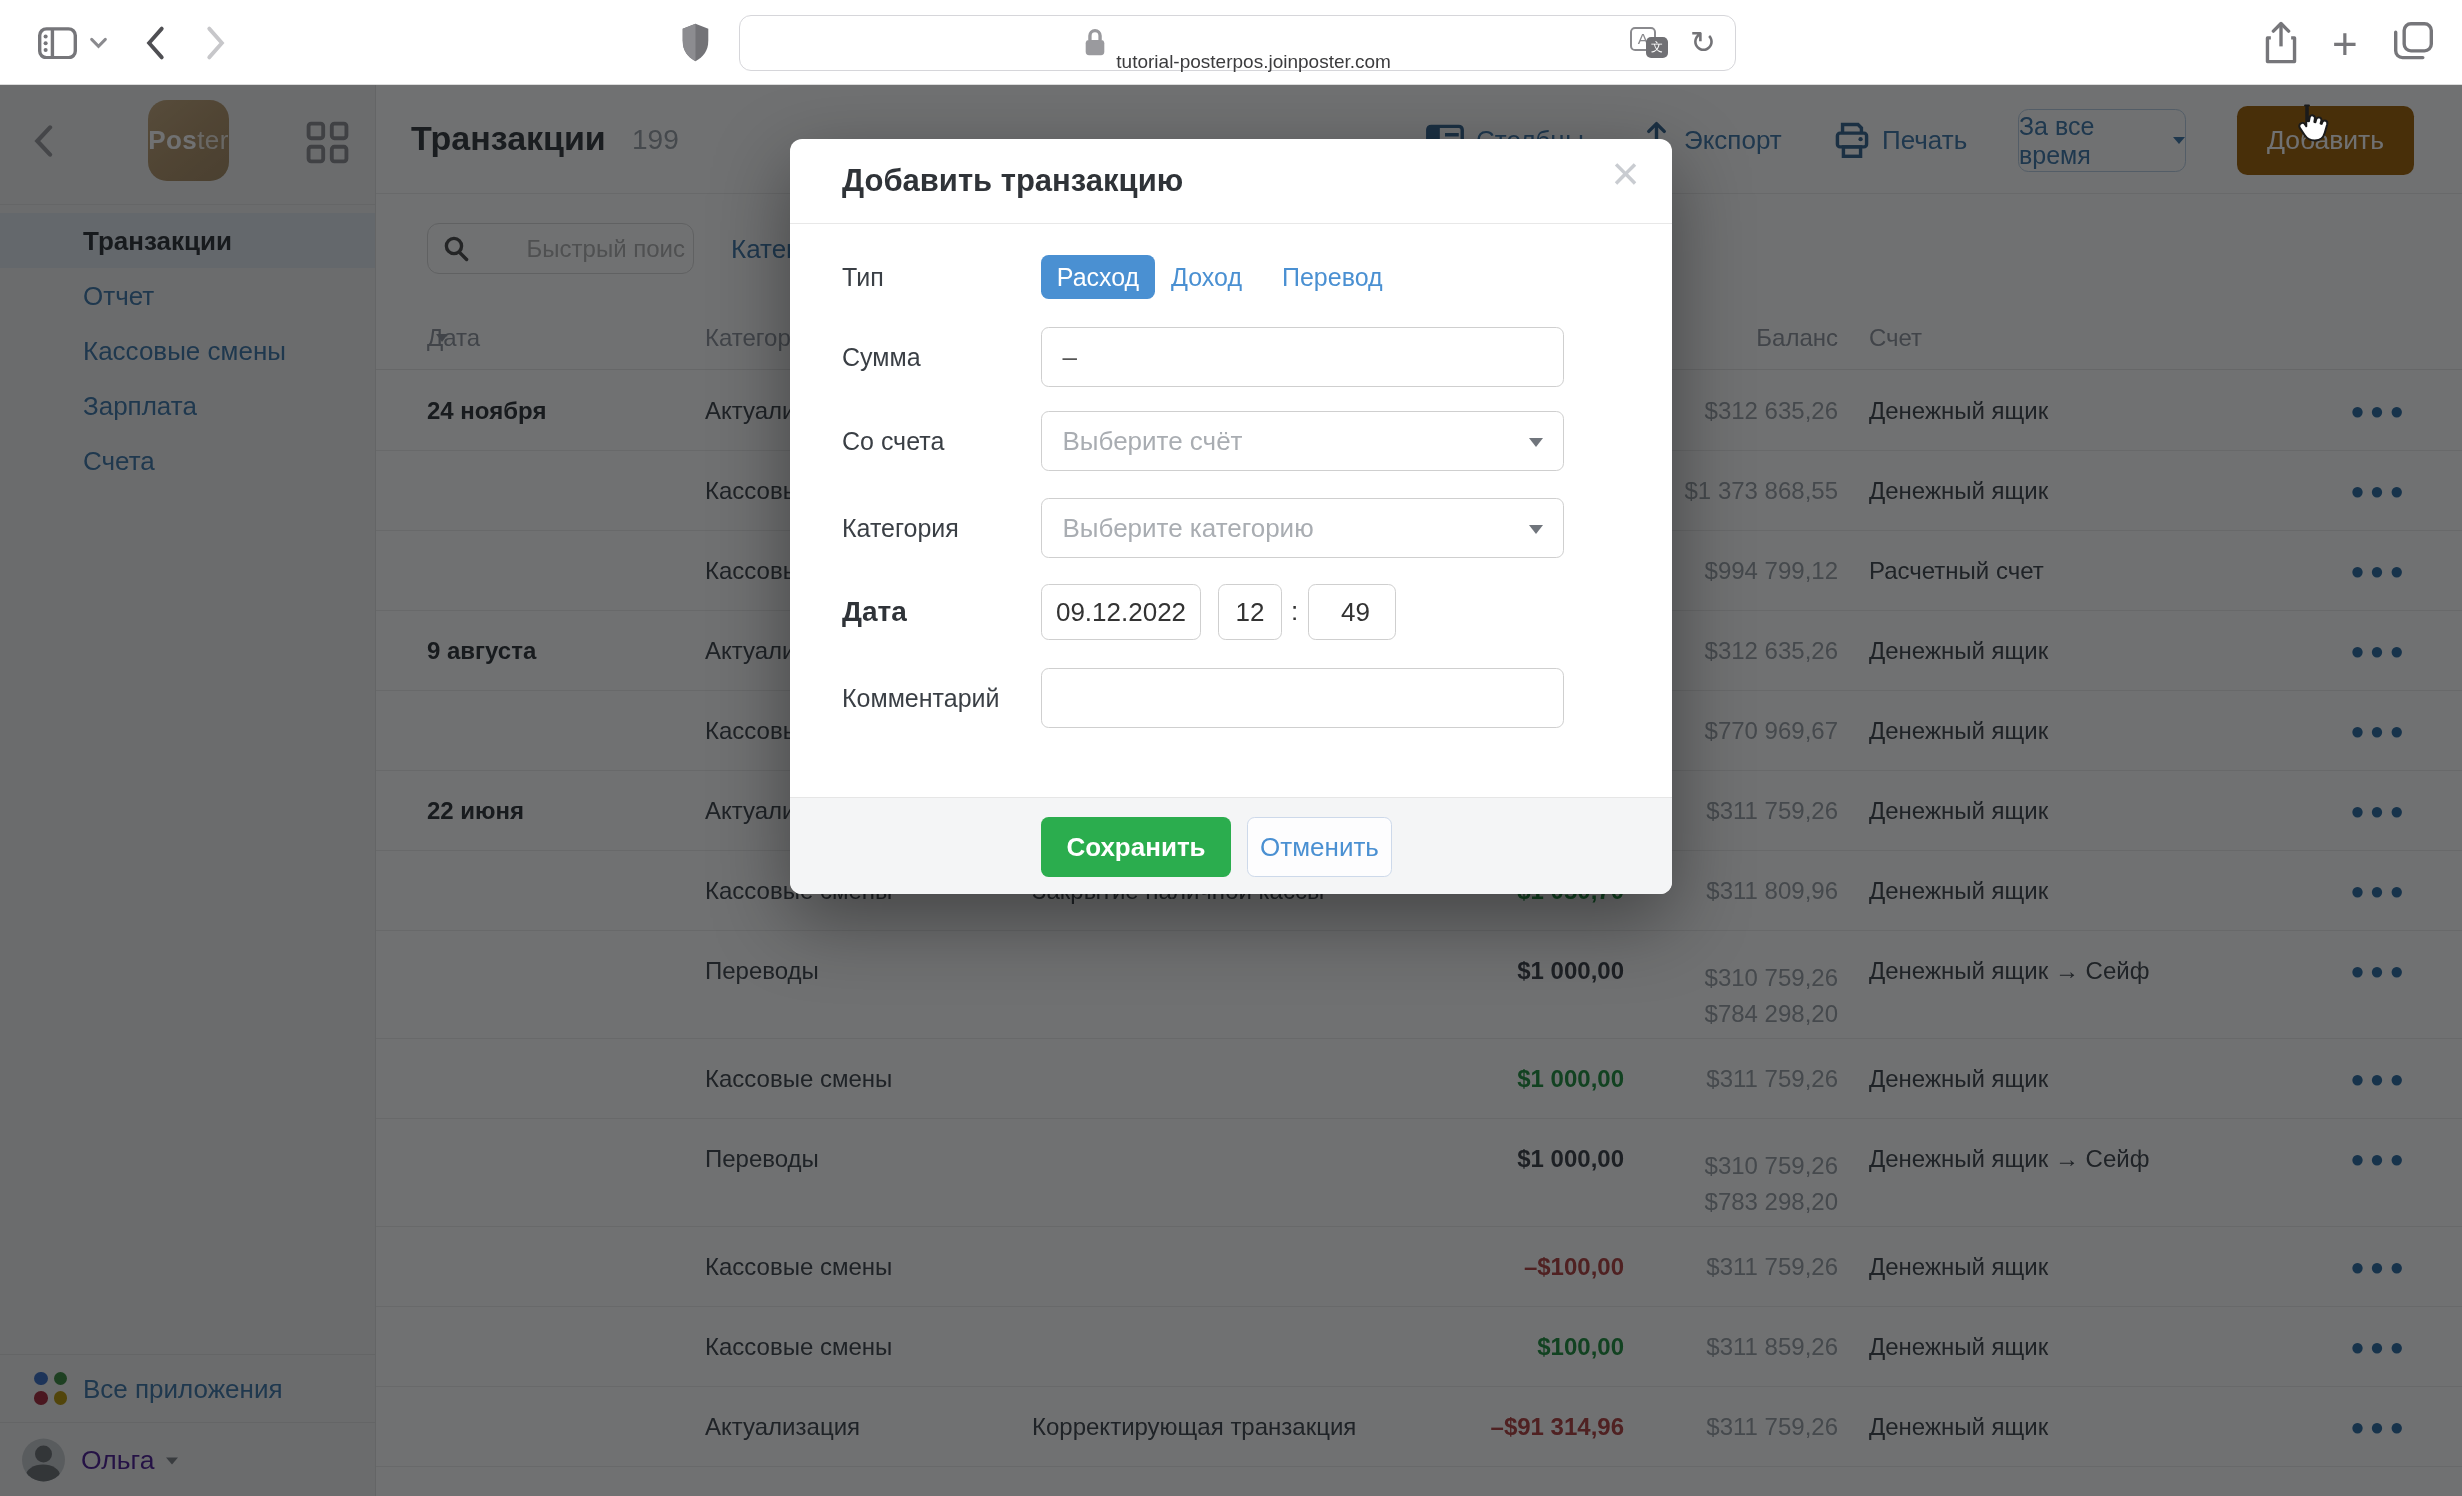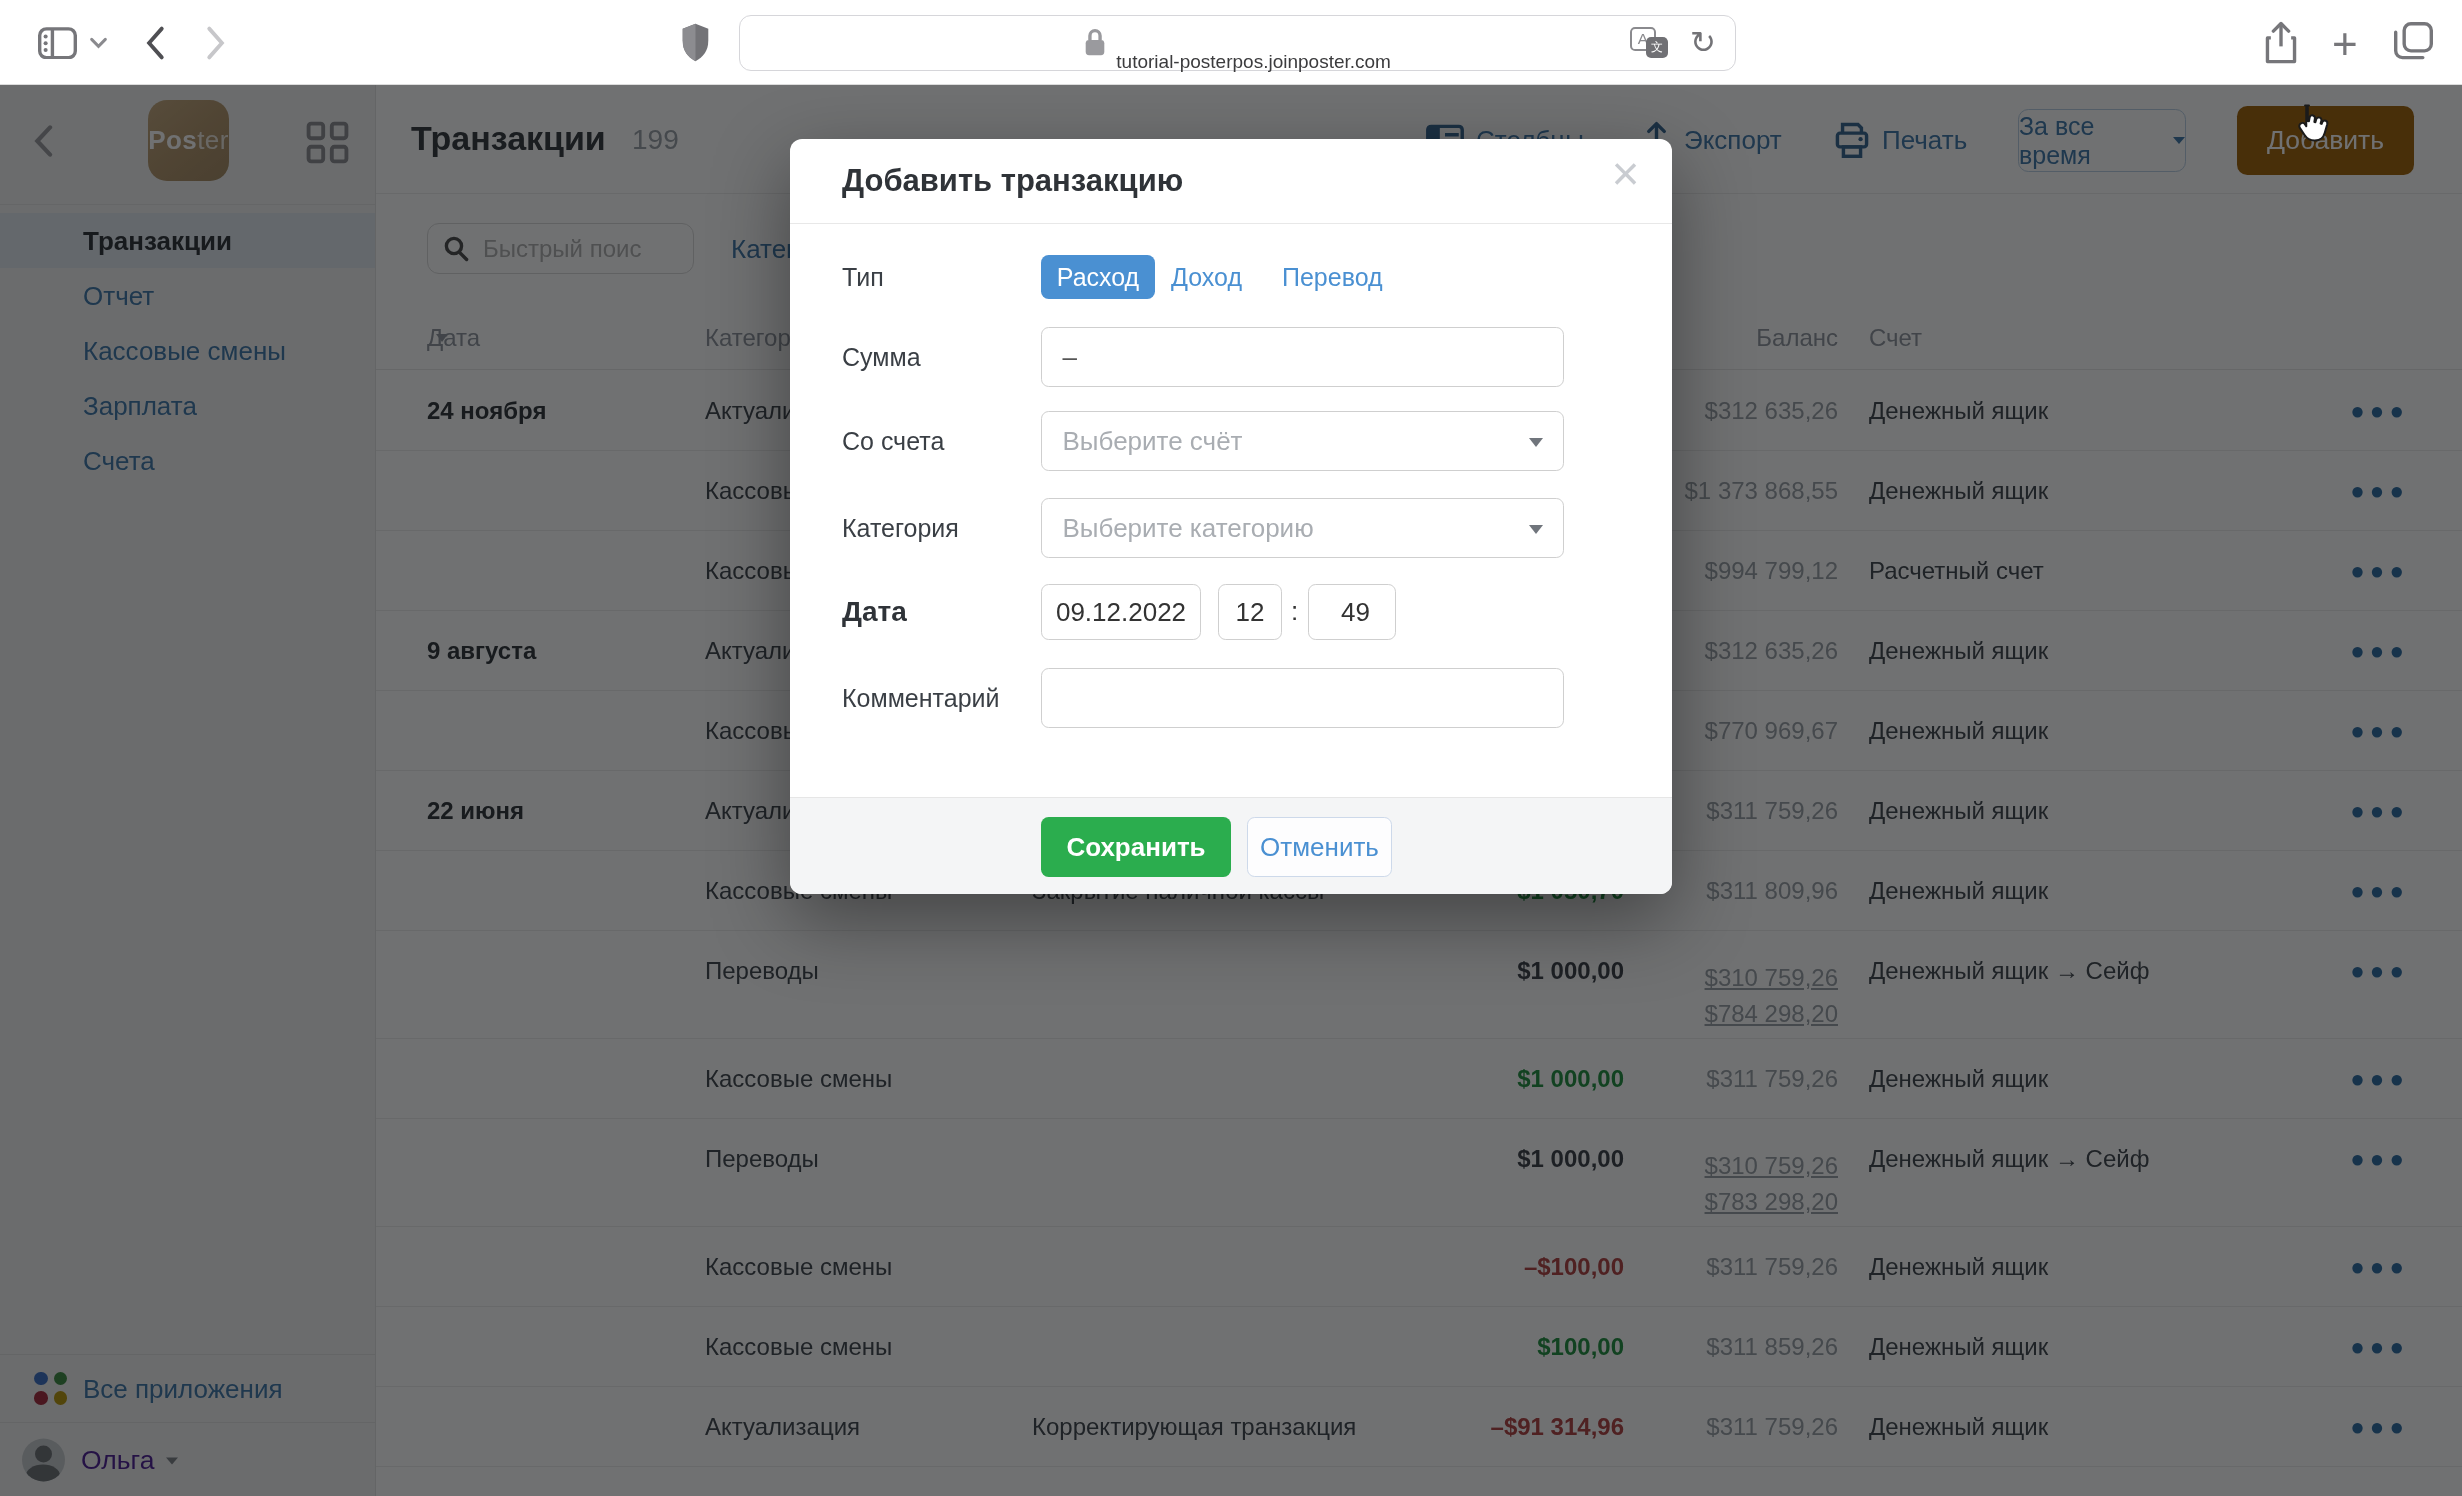--- a/index.html
+++ b/index.html
@@ -69,21 +69,21 @@
           color:#3e77aa; font-size:26px; white-space:nowrap; }
   .hbtn .ic { margin-right:12px; display:flex; color:#36648f; }
   .btn-period { position:absolute; left:1642px; top:24px; width:168px; height:63px; border:1.7px solid #b9cfe4;
           border-radius:10.3px; color:#3e77aa; font-size:25px; display:flex; align-items:center; justify-content:center; }
   .btn-period .caret-down { border-top-color:#3e77aa; border-left-width:6px; border-right-width:6px; border-top-width:7.7px; margin-left:8.5px; }
   .btn-add { position:absolute; left:1861px; top:21.4px; width:177px; height:69px; background:#a16207; border-radius:10.3px;
           color:#fff; font-size:26.5px; display:flex; align-items:center; justify-content:center; }
 
   .toolbar { position:absolute; left:0; top:109px; width:100%; height:113px; }
   .search-box { position:absolute; left:51px; top:29px; width:267px; height:51px; border:1.7px solid #d9d9d9;
-          border-radius:12px; }
+          border-radius:12px;text-align:right; }
   .search-box .sic { position:absolute; left:15.4px; top:11px; color:#4a4a4a; }
   .search-box .ph { position:absolute; left:55px; top:50%; transform:translateY(-50%); font-size:24px; color:#b0b0b0;
           white-space:nowrap; overflow:hidden; width:202px; }
   .cat-filter { position:absolute; left:355px; top:55px; transform:translateY(-50%); font-size:26px; color:#3e77aa; }
 
   .thead { position:absolute; left:0; top:222px; width:100%; height:63px; border-bottom:1.7px solid #e6e6e6;
            font-size:24px; color:#8f959e; }
   .thead span { position:absolute; top:50%; transform:translateY(-50%); }
   .th-date { left:51px; } .th-cat { left:329px; }
   .th-balance { right:624px; } .th-account { left:1493px; }
@@ -92,21 +92,21 @@
 
   .rows { position:absolute; left:0; top:286px; width:100%; }
   .trow { position:relative; width:100%; border-bottom:1.7px solid #ececec; }
   .trow .c { position:absolute; font-size:24px; line-height:80px; height:80px; top:0; white-space:nowrap; }
   .c-date { left:51px; font-weight:bold; color:#2e3338; font-size:25px; }
   .c-cat  { left:329px; }
   .c-desc { left:656px; }
   .c-amt  { right:838px; text-align:right; font-weight:bold; color:#3a3f47; }
   .c-amt.income { color:#1f8f3e; } .c-amt.expense { color:#b04040; }
   .c-bal  { right:624px; text-align:right; color:#9aa0a6; }
-  .c-bal.two { line-height:36px; padding-top:29px; height:auto;text-decoration:underline; }
+  .c-bal.two { line-height:36px; padding-top:29px; height:auto; }
   .c-acct { left:1493px; color:#3f454c; }
   .c-dots { right:53px; color:#2d6da3; font-size:13px; letter-spacing:5.1px; }
 
   
   .overlay { position:absolute; left:0; top:85px; width:2462px; height:1411px; background:rgba(8,10,12,.58); z-index:40; }
   .modal { position:absolute; left:790px; top:139px; width:882px; height:755px; background:#fff; border-radius:12px;
            box-shadow:0 26px 77px rgba(0,0,0,.4); z-index:50; }
   .m-header { position:absolute; left:0; top:0; width:100%; height:85px; border-bottom:1.7px solid #e8e8e8; }
   .m-title { position:absolute; left:52px; top:24px; font-size:31px; font-weight:bold; color:#2f3338; }
   .m-close { position:absolute; right:32.5px; top:6.8px; font-size:48px; color:#c9ccd1; font-weight:300; }

